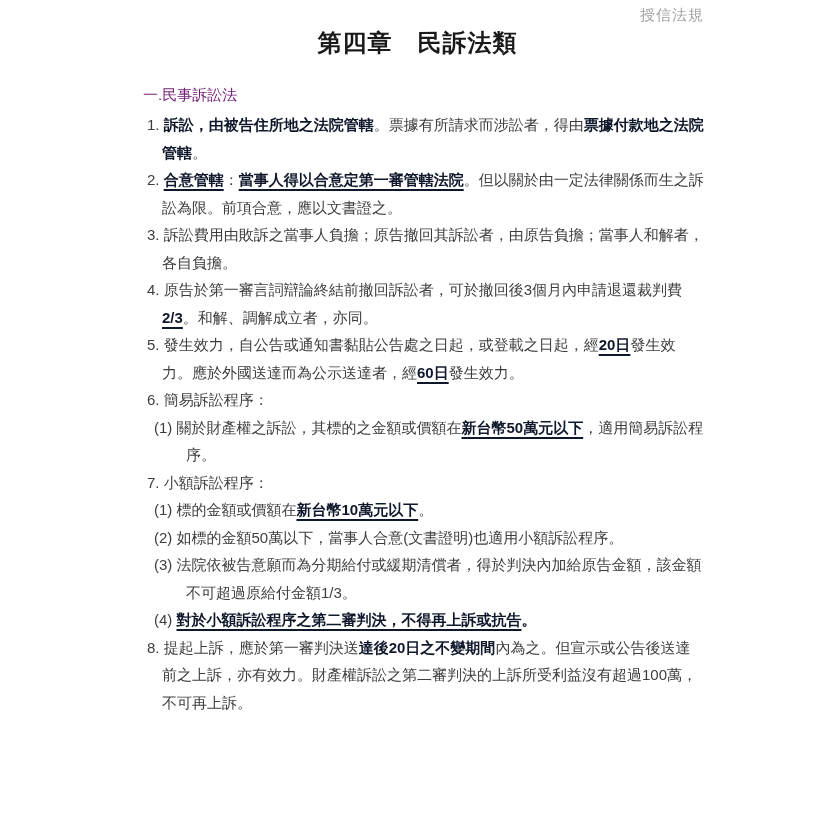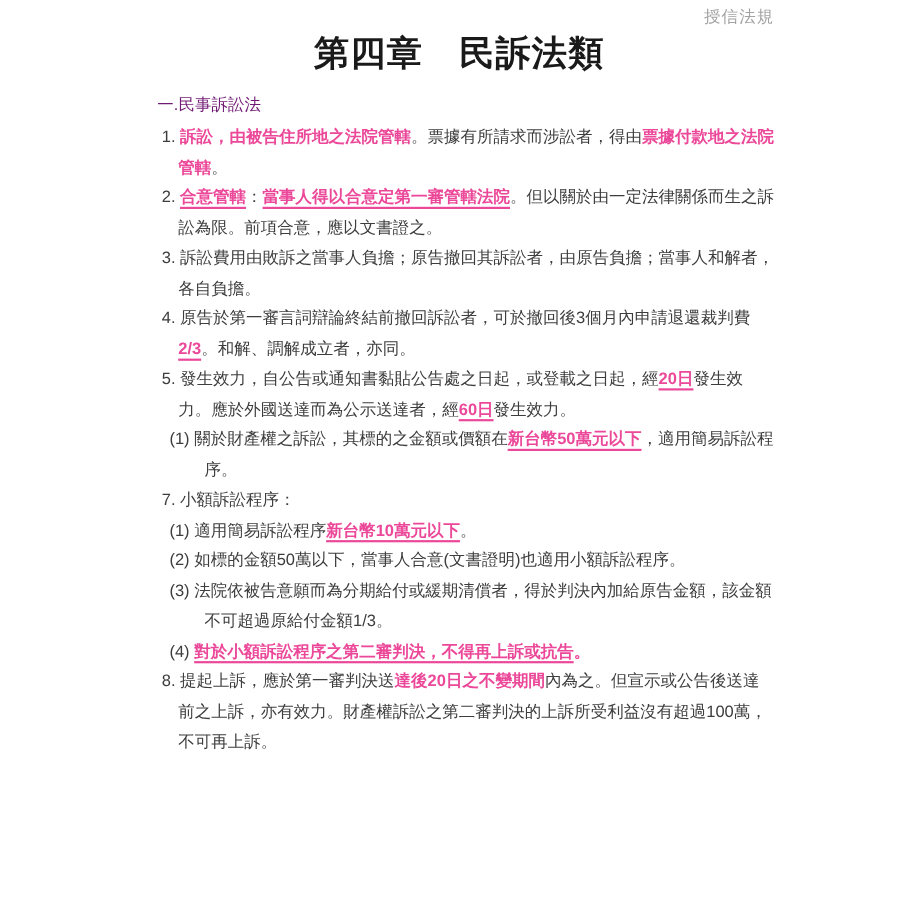--- a/index.html
+++ b/index.html
@@ -11,36 +11,36 @@
     color:#3d3d3d;
     overflow:hidden;
   }
   .watermark{
     position:absolute;top:6px;right:131px;
     font-size:15px;color:#a3a3a3;letter-spacing:1px;
   }
   .title{
     position:absolute;top:27px;left:0;right:0;margin:0;
     text-align:center;
-    font-size:32px;font-weight:700;color:#1a1a1a;letter-spacing:1px;
+    font-size:24px;font-weight:700;color:#1a1a1a;letter-spacing:1px;
   }
   .section{
     position:absolute;top:86px;left:143px;
     font-size:15px;color:#701a75;
   }
   .items{
     position:absolute;top:111px;left:147px;width:557px;
     margin:0;padding:0;list-style:none;
     font-size:15px;line-height:27.5px;color:#3d3d3d;
   }
   .li{padding-left:15px;text-indent:-15px;}
   .line{margin:0;text-indent:-15px;}
   .sub{margin:0 0 0 -8px;padding-left:32px;text-indent:-32px;}
   .num{display:inline;}
-  .b{font-weight:700;color:#ec4899;}
+  .b{font-weight:700;color:#0f172a;}
   .u{
     text-decoration:underline;
     text-decoration-thickness:1.5px;
     text-underline-offset:4px;
     text-align:right;
   }
 </style>
 </head>
 <body>
 
@@ -58,25 +58,26 @@
       <li class="li">
         <p class="line"><span class="num">3. </span><span class="">訴訟費用由敗訴之當事人負擔；原告撤回其訴訟者，由原告負擔；當事人和解者，各自負擔。</span></p>
       </li>
       <li class="li">
         <p class="line"><span class="num">4. </span><span class="">原告於第一審言詞辯論終結前撤回訴訟者，可於撤回後3個月內申請退還裁判費</span><span class="b u">2/3</span><span class="">。和解、調解成立者，亦同。</span></p>
       </li>
       <li class="li">
         <p class="line"><span class="num">5. </span><span class="">發生效力，自公告或通知書黏貼公告處之日起，或登載之日起，經</span><span class="b u">20日</span><span class="">發生效力。應於外國送達而為公示送達者，經</span><span class="b u">60日</span><span class="">發生效力。</span></p>
       </li>
       <li class="li">
+        <p class="line"><span class="num">6. </span><span class="">簡易訴訟程序：</span></p>
         <p class="sub"><span class="num">(1) </span><span class="">關於財產權之訴訟，其標的之金額或價額在</span><span class="b u">新台幣50萬元以下</span><span class="">，適用簡易訴訟程序。</span></p>
       </li>
       <li class="li">
         <p class="line"><span class="num">7. </span><span class="">小額訴訟程序：</span></p>
-        <p class="sub"><span class="num">(1) </span><span class="">適用簡易訴訟程序</span><span class="b u">新台幣10萬元以下</span><span class="">。</span></p>
+        <p class="sub"><span class="num">(1) </span><span class="">標的金額或價額在</span><span class="b u">新台幣10萬元以下</span><span class="">。</span></p>
         <p class="sub"><span class="num">(2) </span><span class="">如標的金額50萬以下，當事人合意(文書證明)也適用小額訴訟程序。</span></p>
         <p class="sub"><span class="num">(3) </span><span class="">法院依被告意願而為分期給付或緩期清償者，得於判決內加給原告金額，該金額不可超過原給付金額1/3。</span></p>
         <p class="sub"><span class="num">(4) </span><span class="b u">對於小額訴訟程序之第二審判決，不得再上訴或抗告</span><span class="b">。</span></p>
       </li>
       <li class="li">
         <p class="line"><span class="num">8. </span><span class="">提起上訴，應於第一審判決送</span><span class="b">達後20日之不變期間</span><span class="">內為之。但宣示或公告後送達前之上訴，亦有效力。財產權訴訟之第二審判決的上訴所受利益沒有超過100萬，不可再上訴。</span></p>
       </li>
     </ol>
 </div>
 

